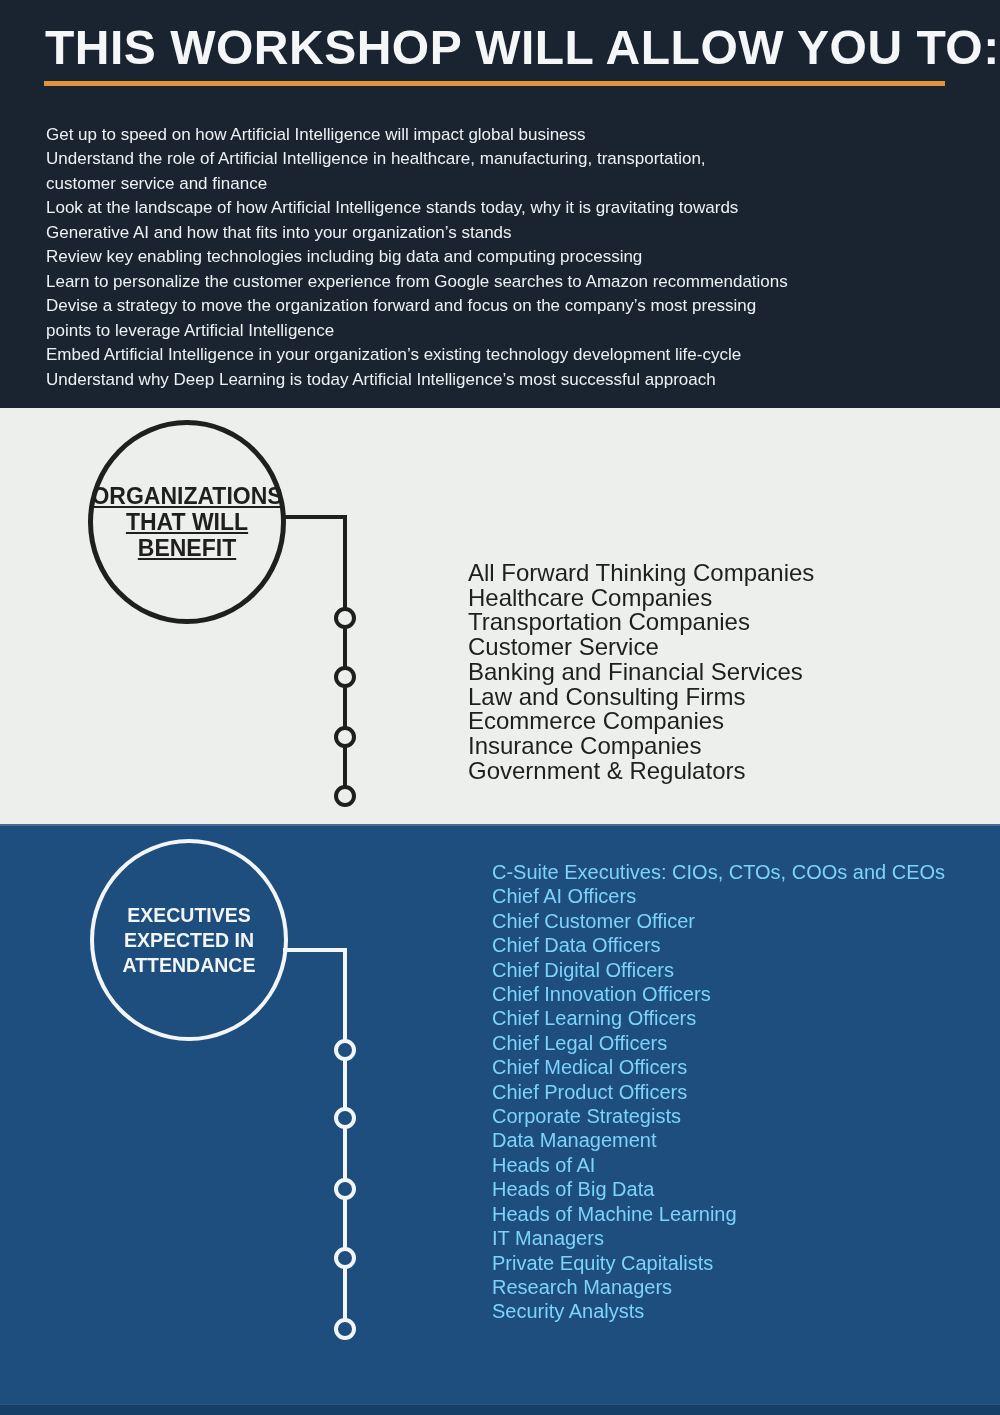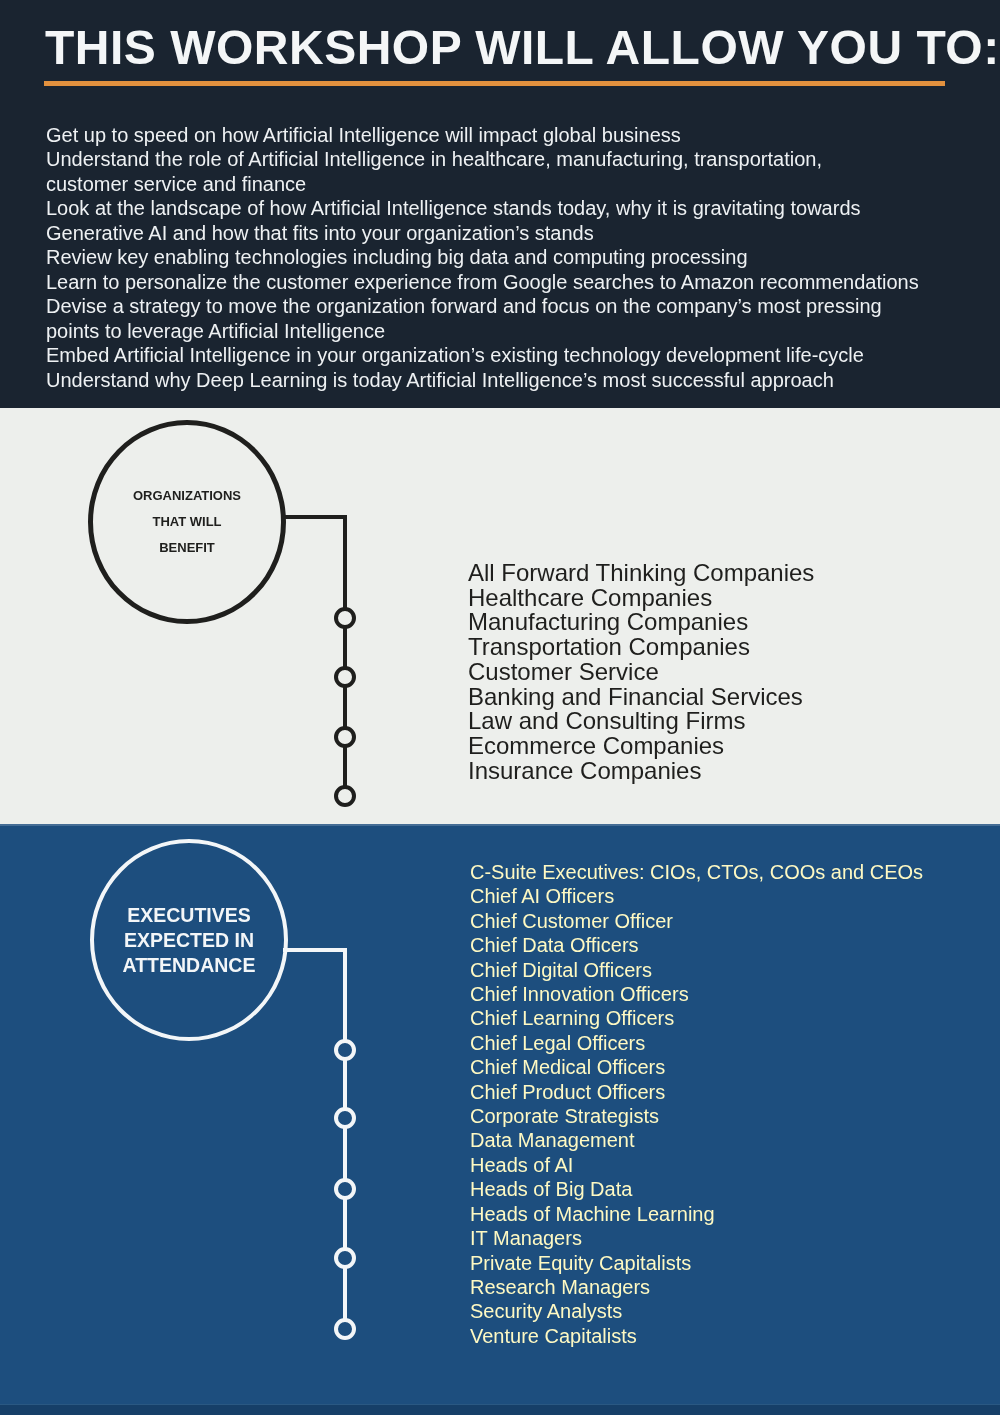--- a/index.html
+++ b/index.html
@@ -19,21 +19,21 @@
     position: absolute; left: 45px; top: 23px; margin: 0;
     font-size: 48px; line-height: 50px; font-weight: bold;
     letter-spacing: 0.5px; color: #f4f6f7; white-space: nowrap;
   }
   .rule {
     position: absolute; left: 44px; top: 81px;
     width: 901px; height: 5px; background: var(--orange, #e2913e);
   }
   .intro {
     position: absolute; left: 46px; top: 123px; width: 930px;
-    font-size: 20px; line-height: 24.45px; color: #eef1f3;
+    font-size: 17px; line-height: 24.45px; color: #eef1f3;
   }
   .intro-line { white-space: nowrap; }
 
   
   .circle {
     position: absolute; border-radius: 50%;
     display: flex; align-items: center; justify-content: center;
     text-align: center; box-sizing: border-box;
   }
   .circle-label { font-weight: bold; }
@@ -42,21 +42,21 @@
   .node { border-radius: 50%; width: 14px; height: 14px; box-sizing: content-box; z-index: 2; }
   .list-row { white-space: nowrap; }
 
   
   .orgs { top: 408px; height: 416px; background: var(--paper, #edefec); }
   .org-circle {
     left: 88px; top: 12px; width: 198px; height: 204px;
     border: 5px solid var(--ink, #1f1f1d);
   }
   .org-circle .circle-label {
-    font-size: 13px; line-height: 26px; color: var(--ink, #1f1f1d);
+    font-size: 23px; line-height: 26px; color: var(--ink, #1f1f1d); text-decoration: underline;
   }
   .orgs .h-line { left: 281px; top: 107px; width: 66px; height: 4px; background: var(--ink, #1f1f1d); }
   .orgs .v-line { left: 343px; top: 107px; width: 4px; height: 283px; background: var(--ink, #1f1f1d); }
   .orgs .node { left: 334px; border: 4px solid var(--ink, #1f1f1d); background: var(--paper, #edefec); }
   .org-n1 { top: 199px; } .org-n2 { top: 258px; } .org-n3 { top: 318px; } .org-n4 { top: 377px; }
   .org-list {
     position: absolute; left: 468px; top: 153px;
     font-size: 24px; line-height: 24.7px; color: var(--ink, #1f1f1d);
   }
 
@@ -69,22 +69,22 @@
   }
   .exec-circle .circle-label {
     font-size: 19.5px; line-height: 25px; color: #f3f6f8;
   }
   .execs .h-line { left: 283px; top: 124px; width: 64px; height: 4px; background: #f3f6f8; }
   .execs .v-line { left: 343px; top: 124px; width: 4px; height: 385px; background: #f3f6f8; }
   .execs .node { left: 334px; border: 4px solid #f3f6f8; background: var(--blue, #1d4e7e); }
   .exec-n1 { top: 215px; } .exec-n2 { top: 283px; } .exec-n3 { top: 354px; }
   .exec-n4 { top: 423px; } .exec-n5 { top: 494px; }
   .exec-list {
-    position: absolute; left: 470px; top: 36px;
-    font-size: 20px; line-height: 24.4px; color: #fef9c3;
+    position: absolute; left: 492px; top: 36px;
+    font-size: 20px; line-height: 24.4px; color: #7dd3fc;
   }
 
   
   .footer-bar {
     position: absolute; left: 0; top: 1404px; width: 1000px; height: 11px;
     background: var(--footer, #163f68);
     border-top: 1px solid #2a5882;
   }
 </style>
 </head>
@@ -137,34 +137,34 @@
     <div class="node org-n1"></div>
     <div class="node org-n2"></div>
     <div class="node org-n3"></div>
     <div class="node org-n4"></div>
     <div class="org-list">
 
         <div class="list-row">All Forward Thinking Companies</div>
 
         <div class="list-row">Healthcare Companies</div>
 
-        <div class="list-row">Manufacturing Companies</div>
 
         <div class="list-row">Transportation Companies</div>
 
         <div class="list-row">Customer Service</div>
 
         <div class="list-row">Banking and Financial Services</div>
 
         <div class="list-row">Law and Consulting Firms</div>
 
         <div class="list-row">Ecommerce Companies</div>
 
         <div class="list-row">Insurance Companies</div>
 
+        <div class="list-row">Government &amp; Regulators</div>
       </div>
   </section>
 
   <section class="execs">
     <div class="circle exec-circle">
       <div class="circle-label">
 
           <span class="label-line">EXECUTIVES</span>
 
           <span class="label-line">EXPECTED IN</span>
@@ -212,18 +212,17 @@
         <div class="list-row">Heads of Machine Learning</div>
 
         <div class="list-row">IT Managers</div>
 
         <div class="list-row">Private Equity Capitalists</div>
 
         <div class="list-row">Research Managers</div>
 
         <div class="list-row">Security Analysts</div>
 
-        <div class="list-row">Venture Capitalists</div>
       </div>
   </section>
 
   <div class="footer-bar"></div>
 </div>
 
 </body></html>

